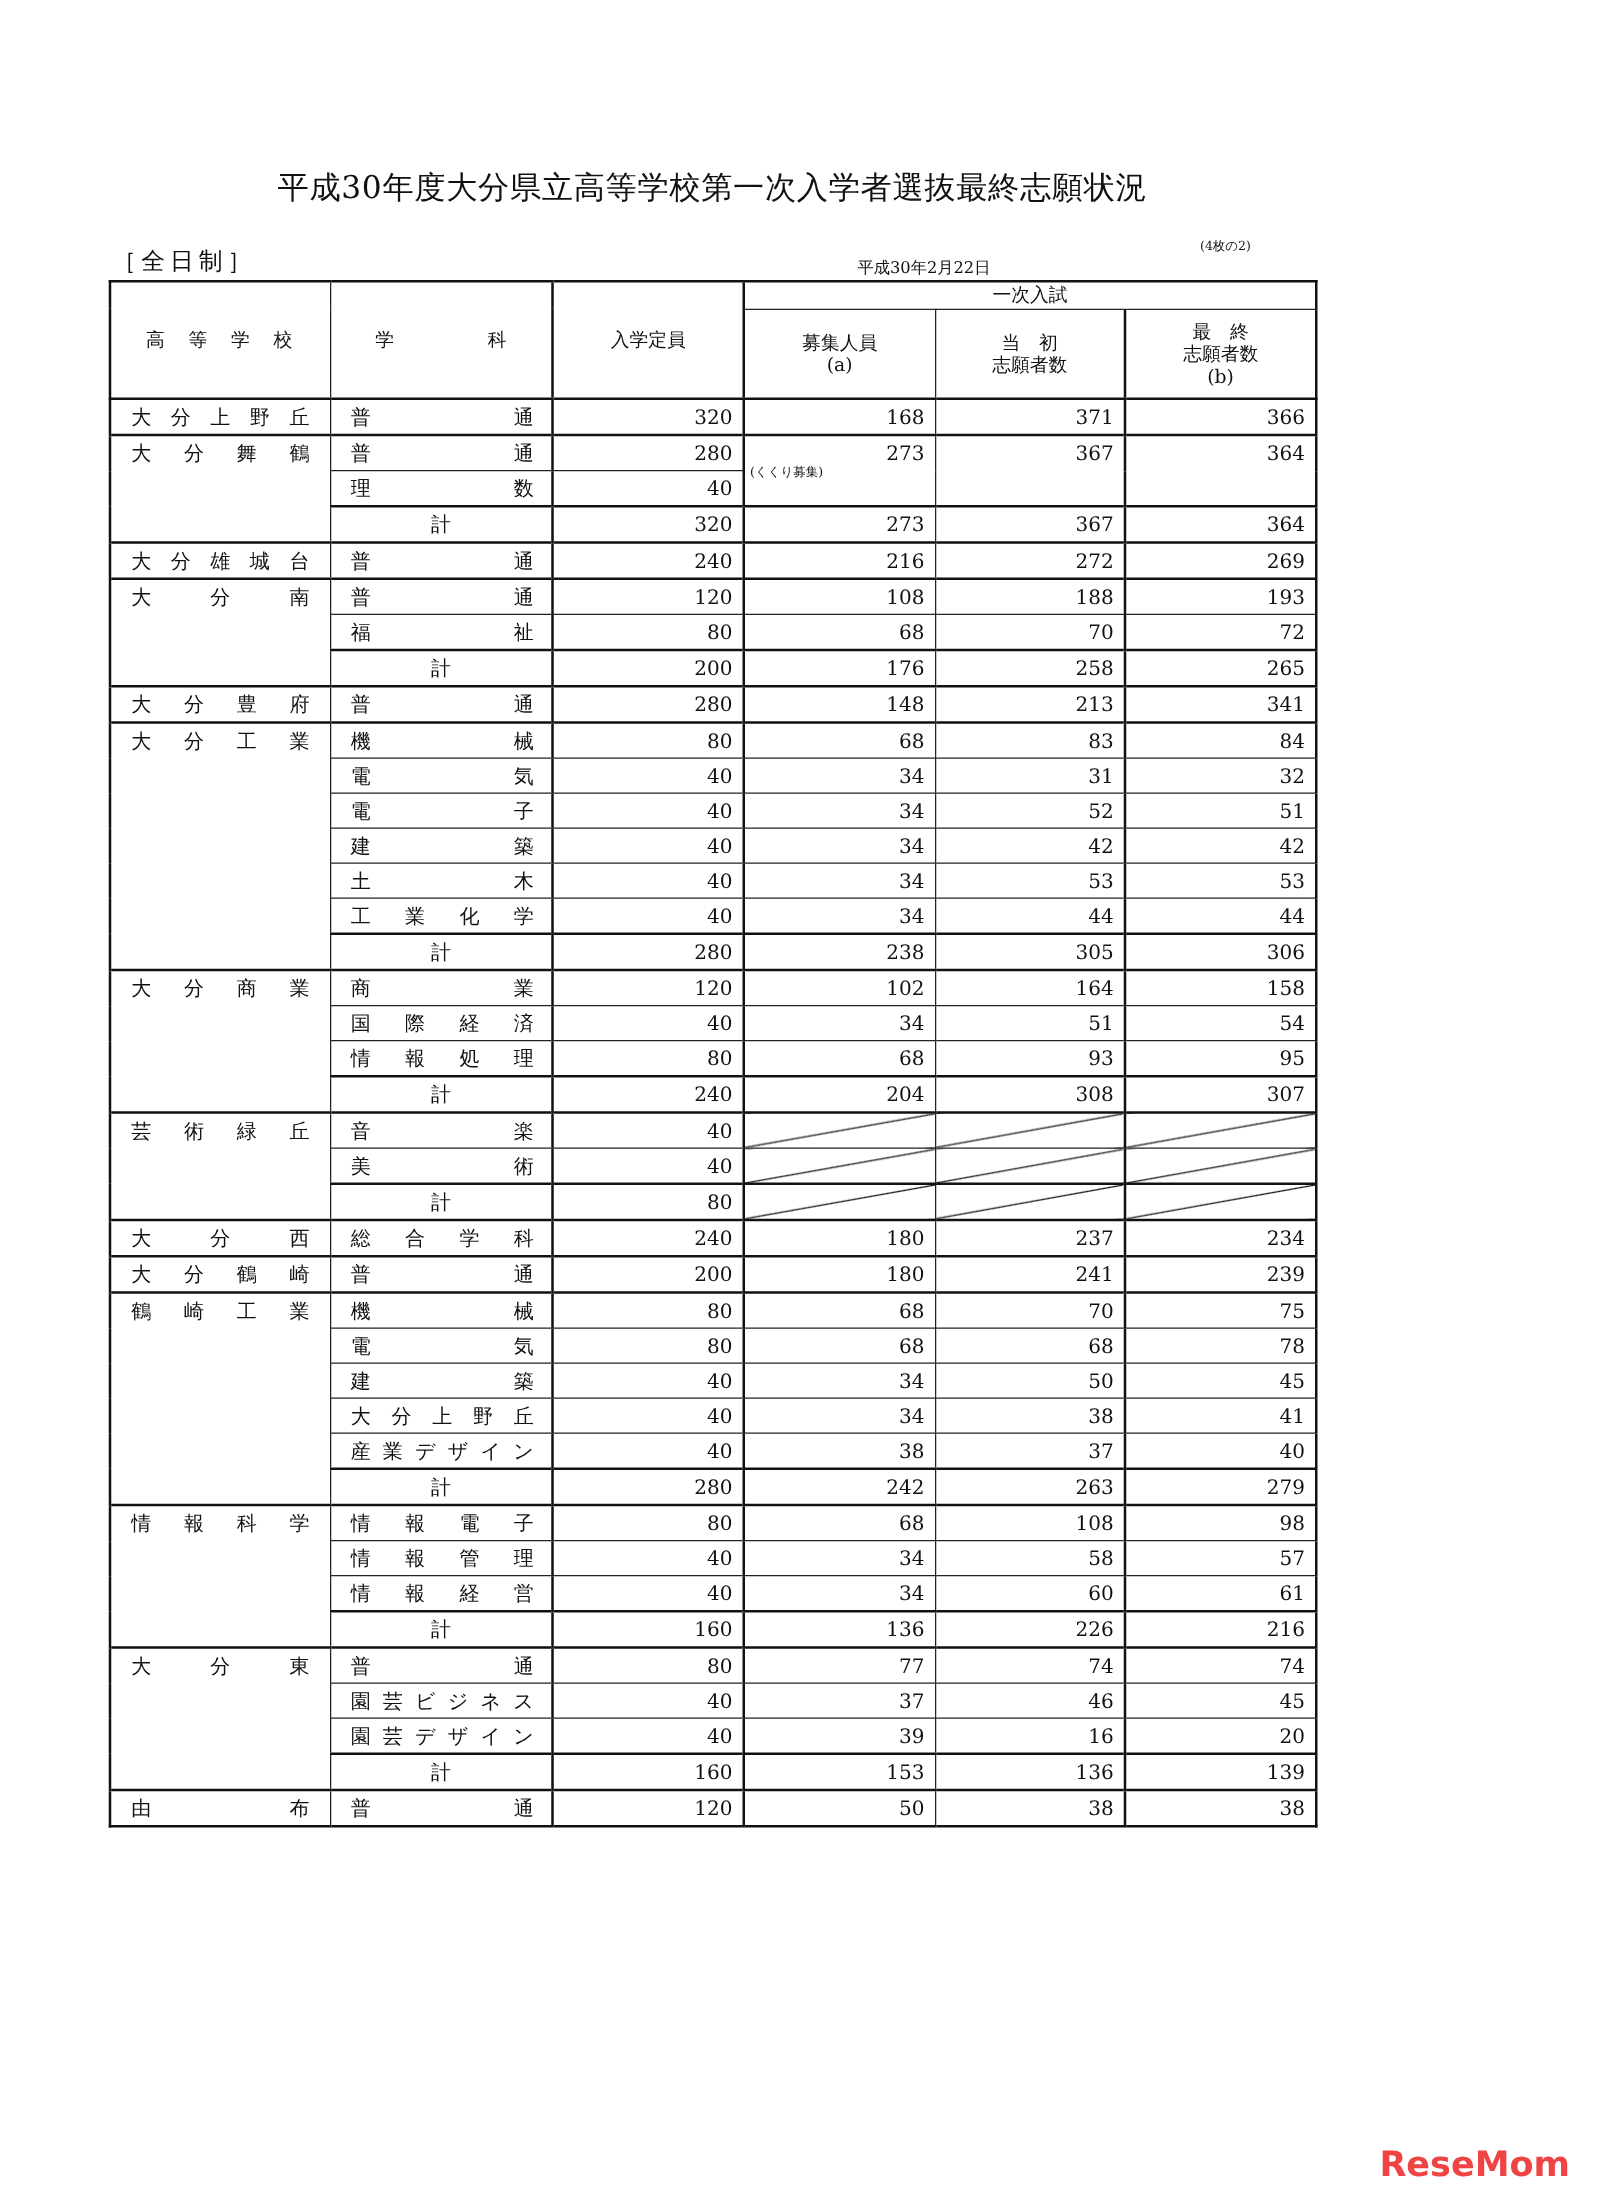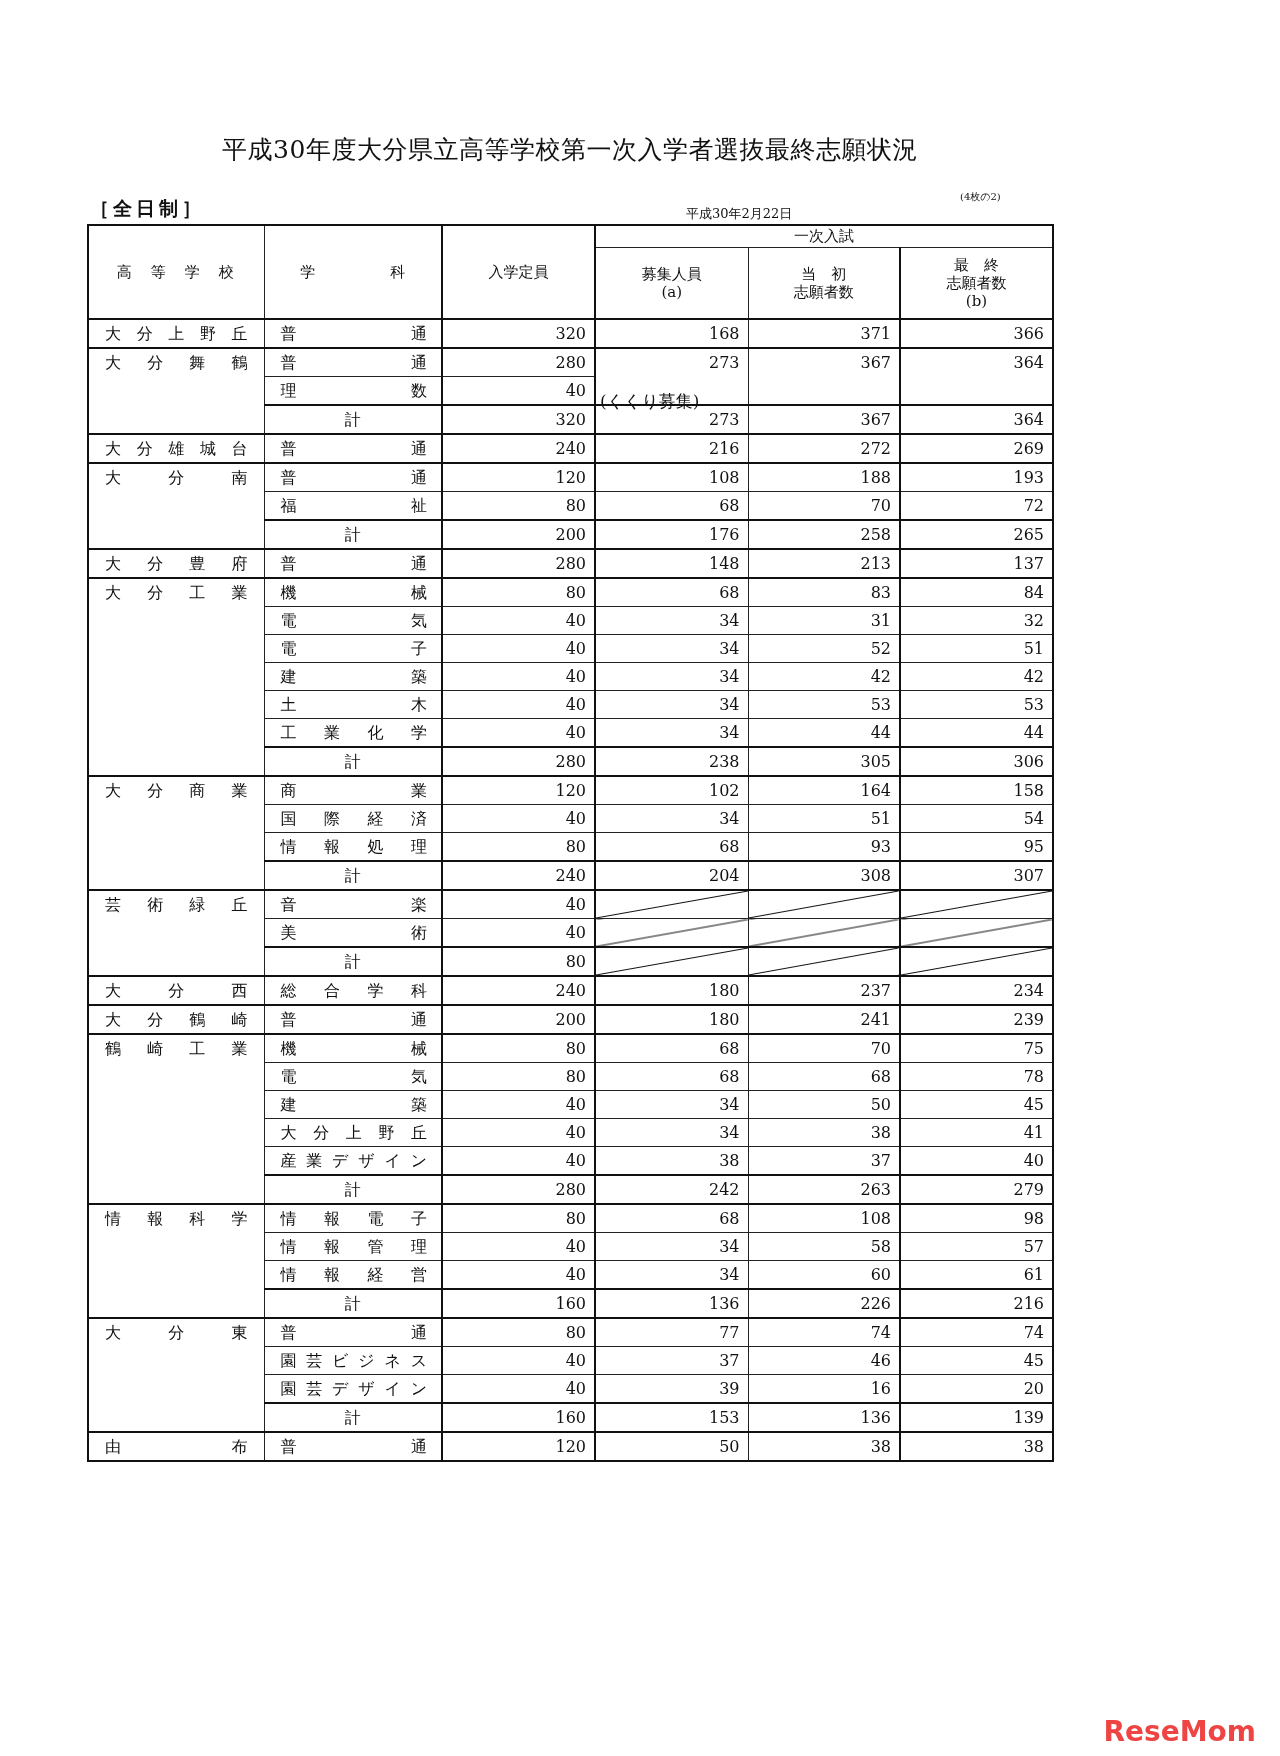--- a/index.html
+++ b/index.html
@@ -1,33 +1,33 @@
 <!DOCTYPE html>
 <html><head>
 <meta charset="utf-8">
 <style>
   html, body { margin:0; padding:0; background:#ffffff; }
   body { width:1280px; height:1756px; position:relative; font-family:"DejaVu Serif","Liberation Serif",serif; color:#111; overflow:hidden; }
   .title { position:absolute; left:0; width:1140px; top:133px; text-align:center; font-size:25px; letter-spacing:0.5px; }
-  .section { position:absolute; left:90px; top:196px; font-size:19px; letter-spacing:4px;font-weight:bold; }
+  .section { position:absolute; left:90px; top:196px; font-size:19px; letter-spacing:4px; }
   .page-no { position:absolute; left:960px; top:190px; font-size:10px; }
   .date { position:absolute; left:686px; top:205px; font-size:13px; }
   table.main { position:absolute; left:87px; top:224px; border-collapse:collapse; table-layout:fixed; font-size:16px; }
   table.main td, table.main th { border:1px solid #222; padding:0; height:27px; line-height:27px; font-weight:normal; }
   table.main th { font-size:15px; line-height:18px; }
   .b-top { border-top:2.5px solid #111 !important; }
   .b-left { border-left:2.5px solid #111 !important; }
   .b-right { border-right:2.5px solid #111 !important;margin-top:16px; }
   .b-bottom { border-bottom:2.5px solid #111 !important; }
   .num { text-align:right; padding-right:8px !important; font-family:"DejaVu Serif","Liberation Serif",serif; }
   .school { vertical-align:top; text-align:justify; text-align-last:justify; padding:0 14px 0 16px !important; letter-spacing:2px; }
   .dept { text-align:justify; text-align-last:justify; padding:0 14px 0 16px !important; }
   .kei { text-align:center; }
   .note { position:relative; }
-  .note-text { position:absolute; left:4px; top:39px; font-size:17px; white-space:nowrap; }
+  .note-text { position:absolute; left:4px; top:16px; font-size:10px; white-space:nowrap; }
   .slash { background:linear-gradient(to bottom right, transparent calc(50% - 1px), #111 50%, transparent calc(50% + 1px)); }
   .watermark { position:absolute; right:24px; bottom:8px; font-family:"DejaVu Sans","Liberation Sans",sans-serif; font-weight:bold; font-size:28px; color:#ef4444; }
   .hdr-center { text-align:center; vertical-align:middle; }
 </style>
 </head>
 <body>
 
 <div class="title">平成30年度大分県立高等学校第一次入学者選抜最終志願状況</div>
 <div class="section">［全日制］</div>
 <div class="page-no">(4枚の2)</div>
@@ -122,21 +122,21 @@
         <td class="num b-top b-left">176</td>
         <td class="num b-top">258</td>
         <td class="num b-top b-right b-left">265</td>
       </tr>
       <tr>
         <td rowspan="1" class="school b-left b-top">大分豊府</td>
         <td class="dept b-top">普通</td>
         <td class="num b-left b-top">280</td>
         <td class="num b-top b-left">148</td>
         <td class="num b-top">213</td>
-        <td class="num b-top b-right b-left">137</td>
+        <td class="num b-top b-right b-left">341</td>
       </tr>
       <tr>
         <td rowspan="7" class="school b-left b-top">大分工業</td>
         <td class="dept b-top">機械</td>
         <td class="num b-left b-top">80</td>
         <td class="num b-top b-left">68</td>
         <td class="num b-top">83</td>
         <td class="num b-top b-right b-left">84</td>
       </tr>
       <tr>

